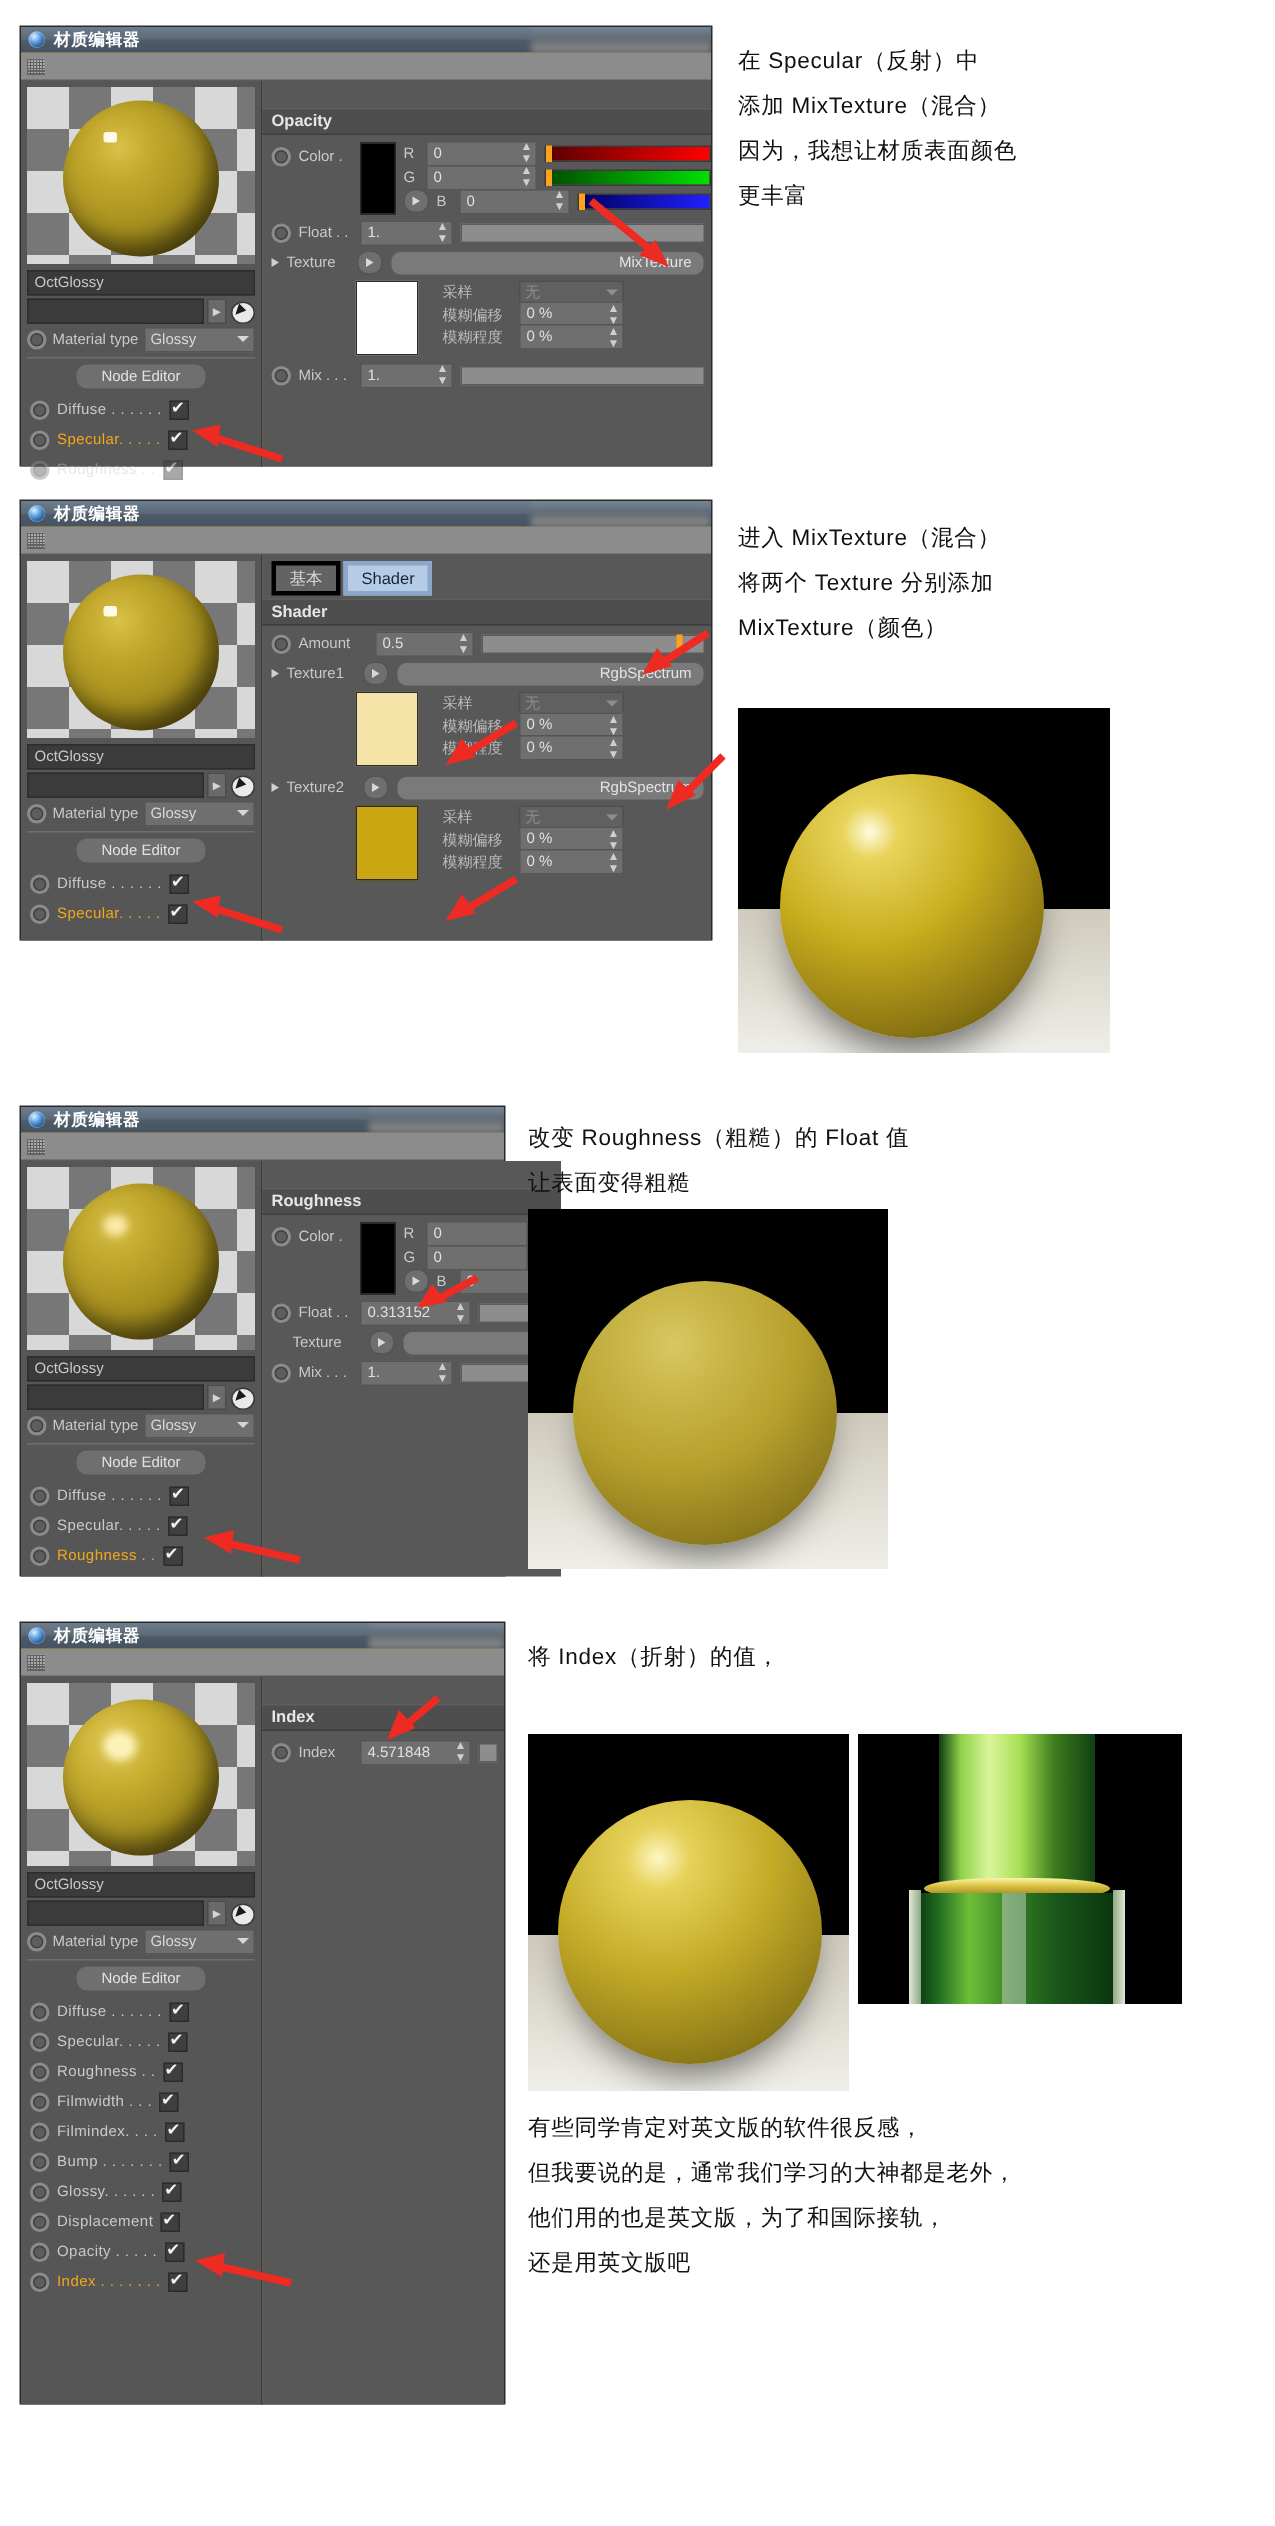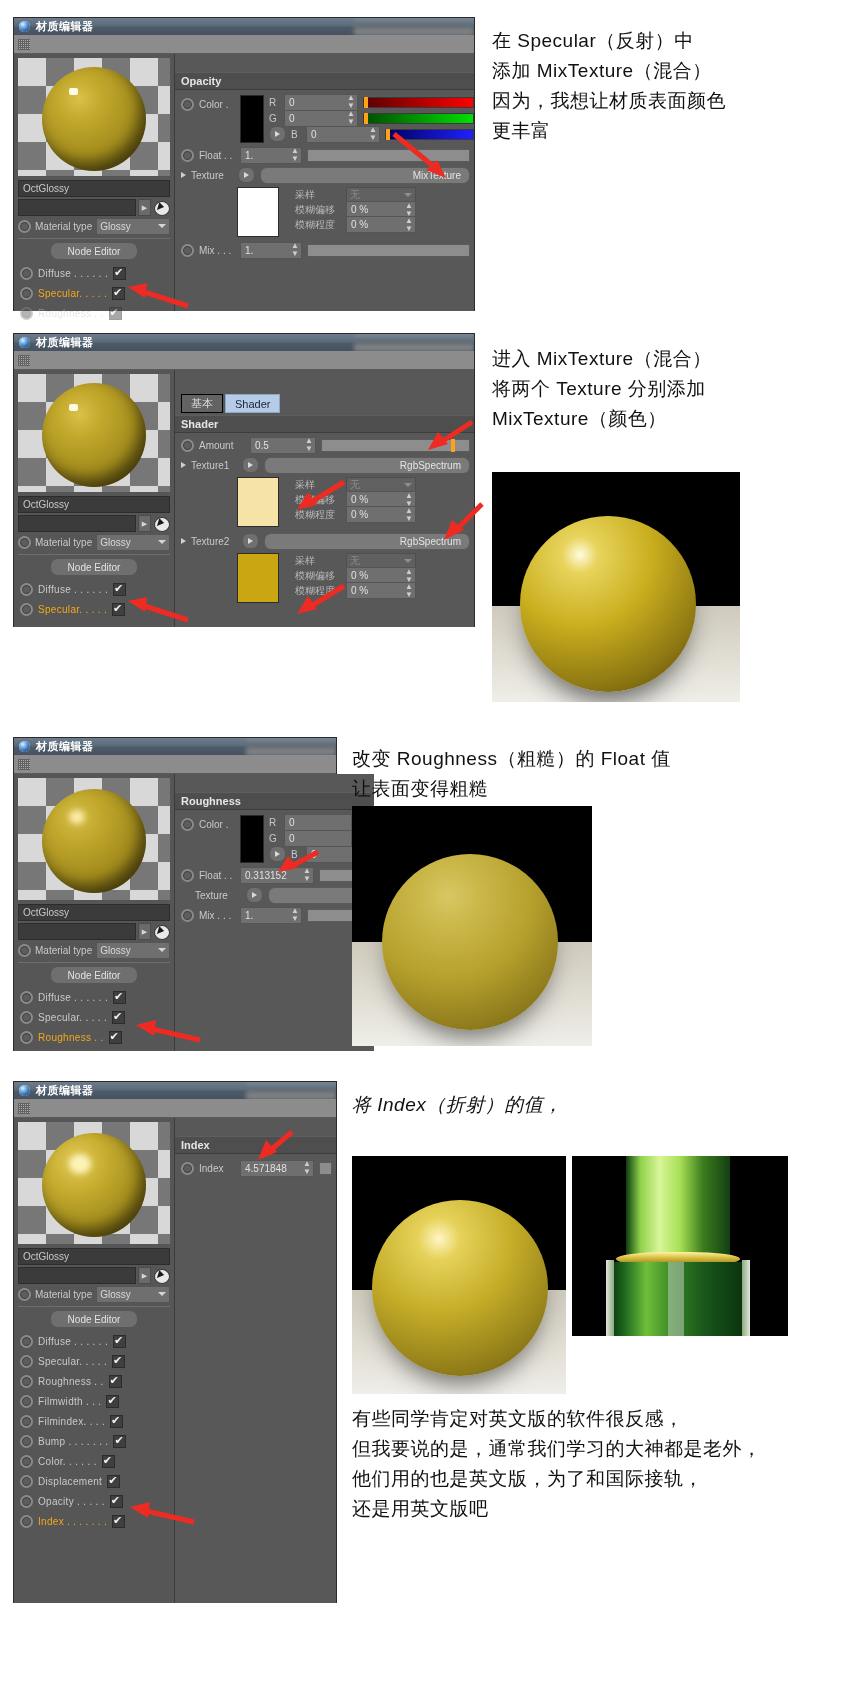--- a/index.html
+++ b/index.html
@@ -98,27 +98,27 @@
   .subrows{flex:1;}
   .subrow{height:15px;display:flex;align-items:center;gap:5px;}
   .sub-lbl{font-size:10px;color:#b9b9b9;width:46px;}
   .dis-combo{width:62px;height:14px;background:#606060;border:1px solid #4e4e4e;color:#8d8d8d;font-size:10px;
     display:flex;align-items:center;justify-content:space-between;padding:0 3px;}
   .dis-combo .caret{border-left:4px solid transparent;border-right:4px solid transparent;border-top:4px solid #8d8d8d;}
 
   
   .tabs{display:flex;gap:2px;padding:4px 0 2px 6px;}
   .tab{height:17px;padding:0 9px;font-size:11px;color:#d8d8d8;display:flex;align-items:center;
-    background:#636363;border:1px solid #000000;margin-top:20px;}
+    background:#636363;border:3px solid #000000;}
   .tab.sel{background:#b6cbe6;color:#16243a;border-color:#8ba7c9;}
 
   
   .arrow{position:absolute;pointer-events:none;}
   
-  .txt{position:absolute;font-size:19px;color:#111;line-height:30px;letter-spacing:.5px;}
+  .txt{position:absolute;font-size:15px;color:#111;line-height:30px;letter-spacing:.5px;}
   
   .render{position:absolute;overflow:hidden;}
   .r-bg-dark{background:#000;}
   .floor{position:absolute;left:0;right:0;bottom:0;background:linear-gradient(to bottom,#cfcabc,#efeee8);}
   .ball{position:absolute;border-radius:50%;}
 </style>
 </head>
 <body>
 
 <div class="win" style="left:14px;top:18px;width:460px;height:292px;">
@@ -638,21 +638,21 @@
         <div class="lbl">Filmindex. . . .</div>
         <div class="check"></div>
       </div>
       <div class="chan">
         <div class="radio"></div>
         <div class="lbl">Bump . . . . . . .</div>
         <div class="check"></div>
       </div>
       <div class="chan">
         <div class="radio"></div>
-        <div class="lbl">Color. . . . . .</div>
+        <div class="lbl">Glossy. . . . . .</div>
         <div class="check"></div>
       </div>
       <div class="chan">
         <div class="radio"></div>
         <div class="lbl">Displacement</div>
         <div class="check"></div>
       </div>
       <div class="chan">
         <div class="radio"></div>
         <div class="lbl">Opacity . . . . .</div>
@@ -681,21 +681,21 @@
 </div>
 <svg class="arrow" style="left:252px;top:1128px;" width="46" height="34">
   <line x1="40" y1="4" x2="14" y2="26" stroke="#ee2b22" stroke-width="5"></line>
   <polygon points="6,32 14,12 25,24" fill="#ee2b22"></polygon>
 </svg>
 <svg class="arrow" style="left:112px;top:1500px;" width="86" height="30">
   <line x1="82" y1="22" x2="30" y2="10" stroke="#ee2b22" stroke-width="5"></line>
   <polygon points="18,7 38,2 36,18" fill="#ee2b22"></polygon>
 </svg>
 
-<div class="txt" style="left:352px;top:1090px;width:490px;font-style:italic;">
+<div class="txt" style="left:352px;top:1090px;width:490px;">
   <div>将 Index（折射）的值，</div>
 </div>
 
 <div class="render r-bg-dark" style="left:352px;top:1156px;width:214px;height:238px;">
   <div class="floor" style="height:104px;"></div>
   <div class="ball" style="left:20px;top:44px;width:176px;height:176px;
        background:radial-gradient(circle at 38% 22%,#fff6c4 0%,#e6d25a 12%,#c5ad28 42%,#8d7a18 78%,#54490e 100%);
        box-shadow:0 16px 24px -8px rgba(0,0,0,.5);"></div>
 </div>
 

